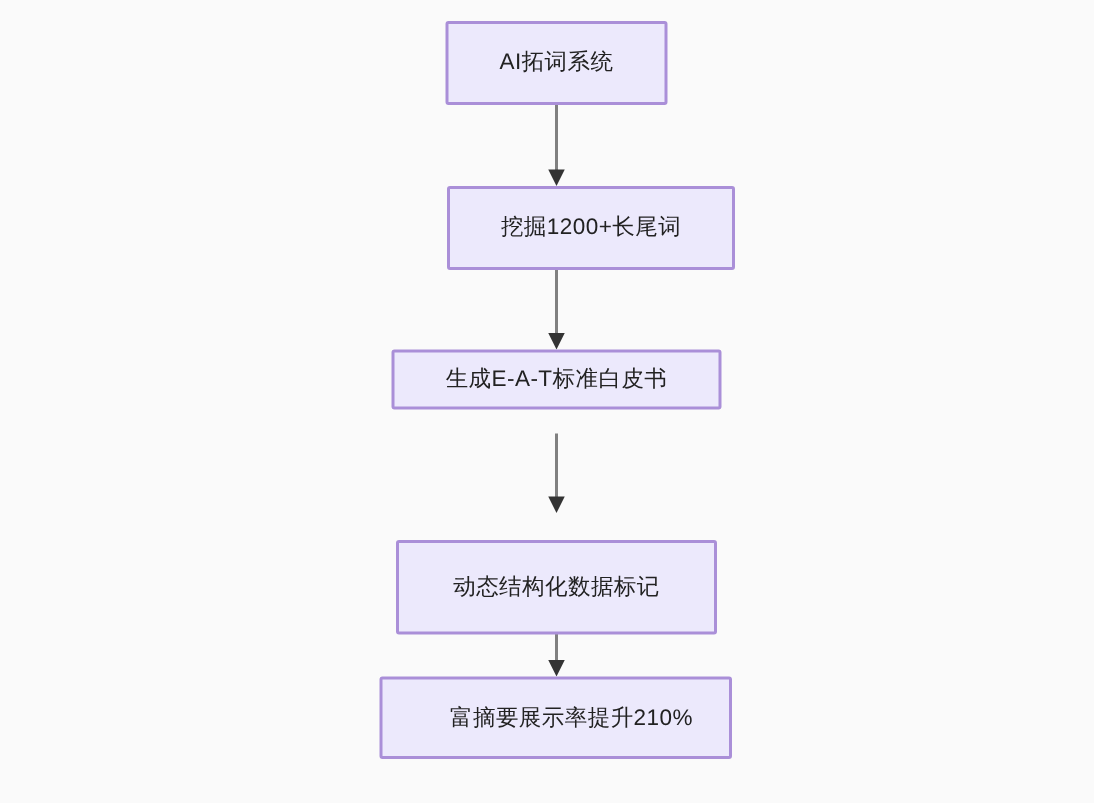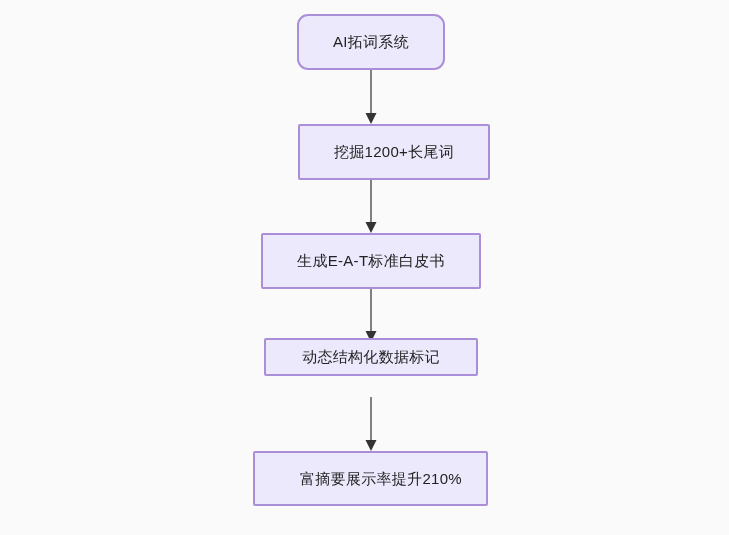--- a/index.html
+++ b/index.html
@@ -67,33 +67,33 @@
     </svg>
   </div>
 
   <div class="edge" style="left:363px; top:397px; width:16px; height:54px;">
     <svg width="16" height="54" viewBox="0 0 16 54" aria-hidden="true">
       <line x1="8" y1="0" x2="8" y2="45" stroke="#808080" stroke-width="2"></line>
       <polygon points="8,54 2.5,43 13.5,43" fill="#333333"></polygon>
     </svg>
   </div>
 
-  <div class="node" style="left:297px; top:14px; width:148px; height:56px;border-radius:11px;">
+  <div class="node" style="left:297px; top:14px; width:148px; height:56px;">
     <span>AI拓词系统</span>
   </div>
 
   <div class="node" style="left:275px; top:124px; width:192px; height:56px;margin-left:23px;">
     <span>挖掘1200+长尾词</span>
   </div>
 
-  <div class="node" style="left:261px; top:233px; width:220px; height:56px;">
+  <div class="node" style="left:261px; top:233px; width:220px; height:40px;">
     <span>生成E-A-T标准白皮书</span>
   </div>
 
-  <div class="node" style="left:264px; top:338px; width:214px; height:38px;">
+  <div class="node" style="left:264px; top:360px; width:214px; height:63px;">
     <span>动态结构化数据标记</span>
   </div>
 
   <div class="node" style="left:253px; top:451px; width:235px; height:55px;padding-left:21px;">
     <span>富摘要展示率提升210%</span>
   </div>
 
 </div>
 
 </body></html>

